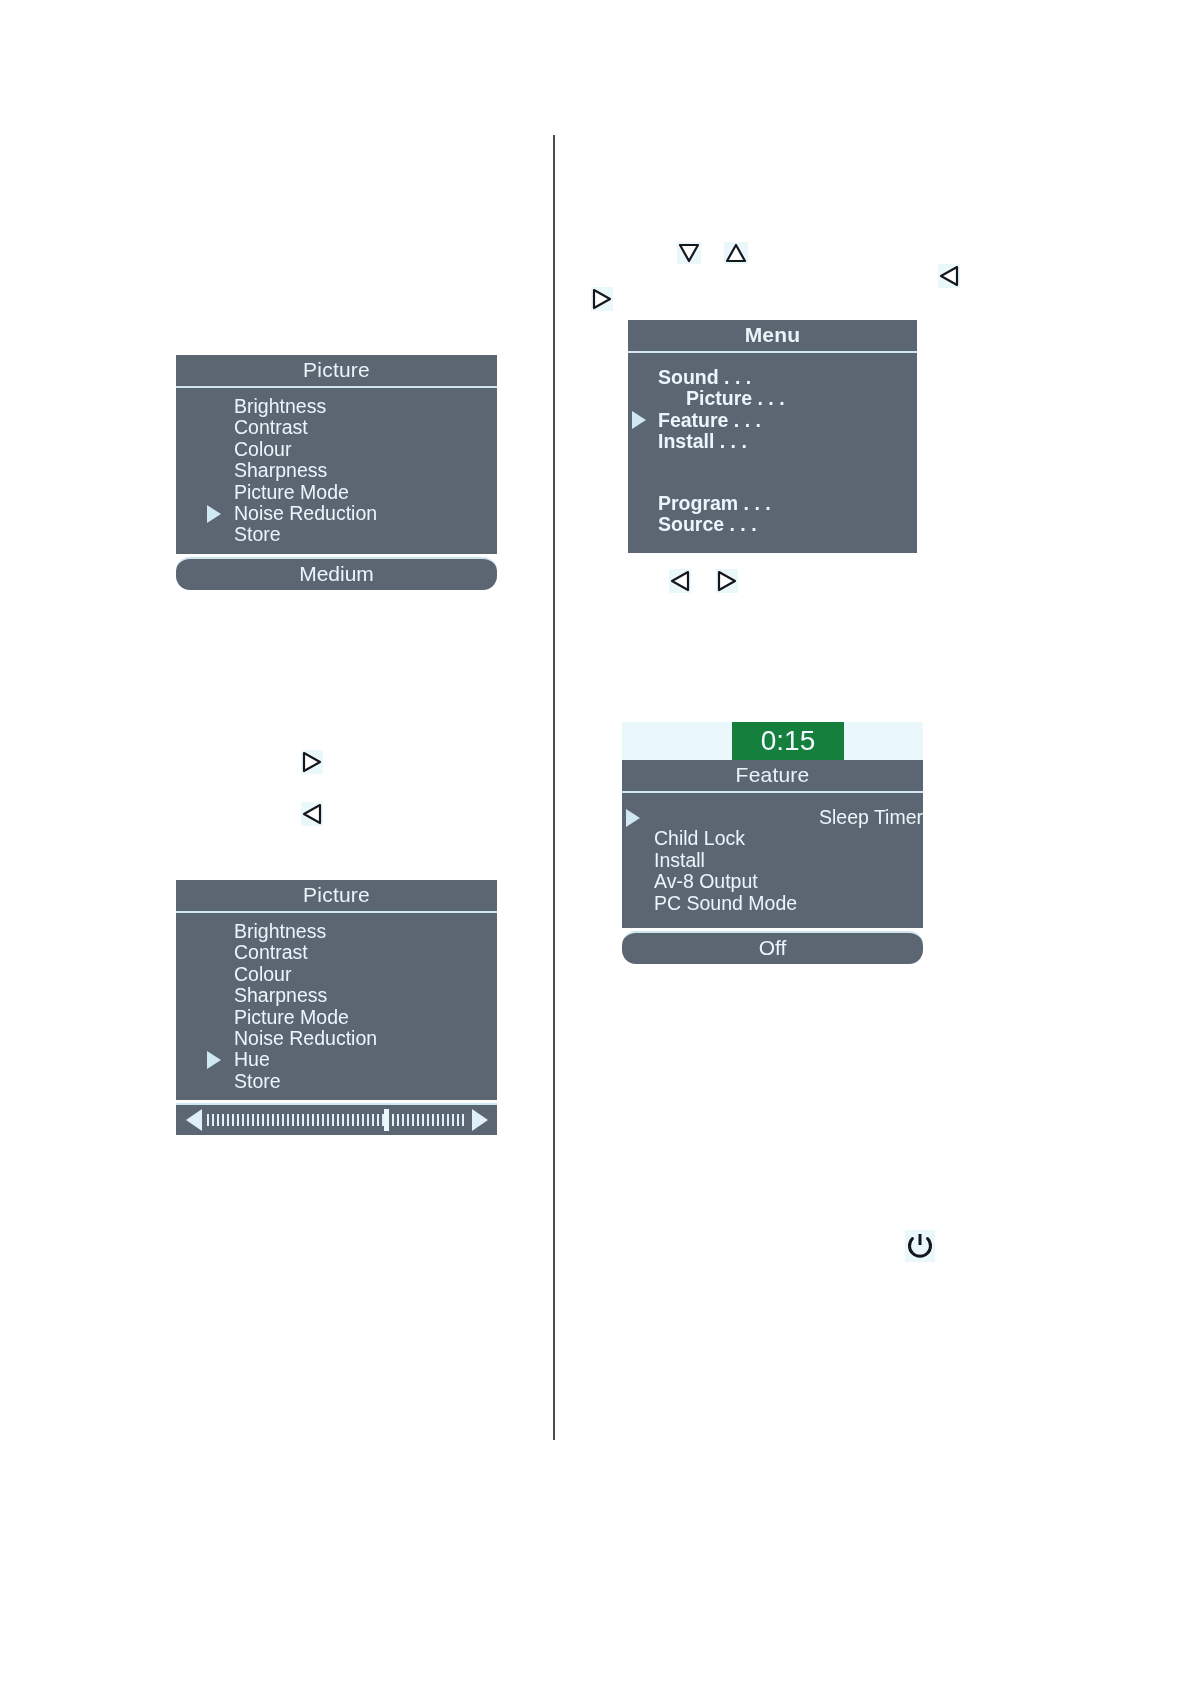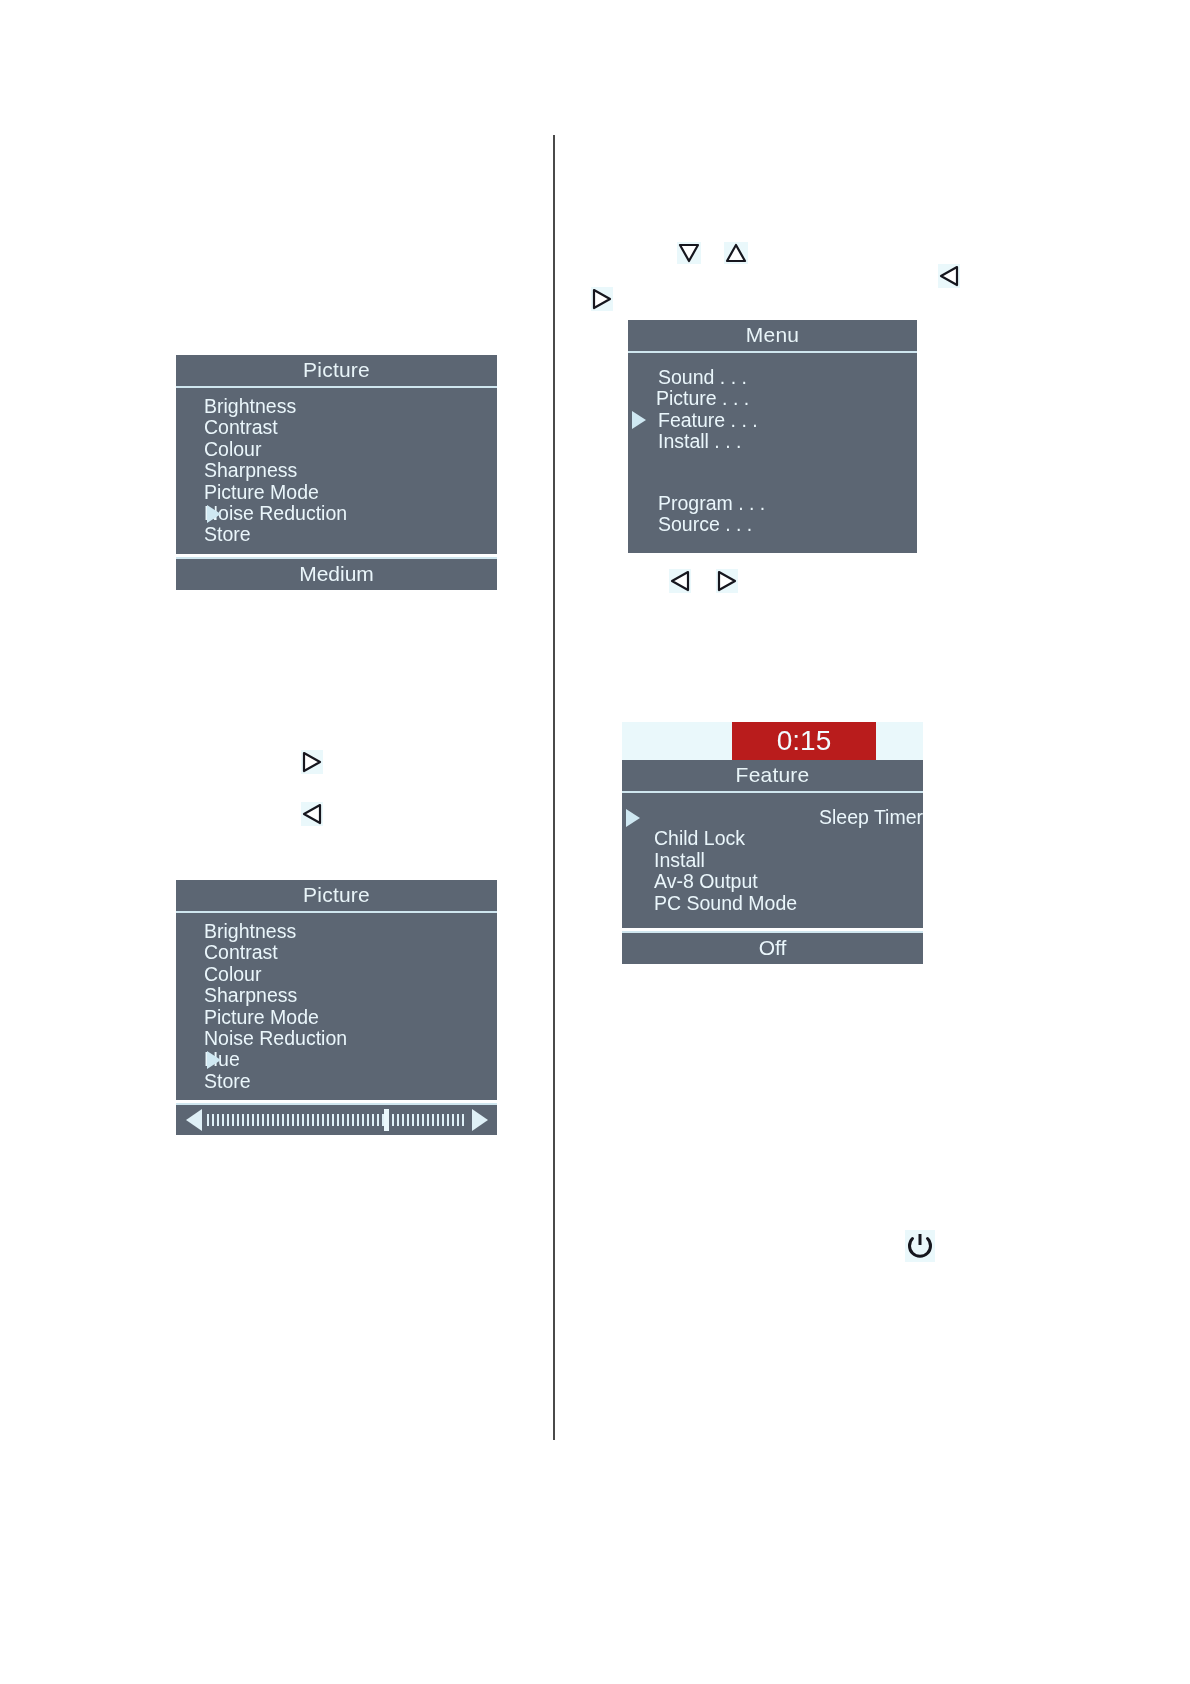--- a/index.html
+++ b/index.html
@@ -35,33 +35,34 @@
   .osd-body{
     background:#5c6673;
     position:relative;
     padding:8px 0 8px 0;
   }
   .osd-row{
     position:relative;
     color:#eaf6fb;
     font-size:19.5px;
     line-height:21.4px;
-    padding-left:28px;
+    padding-left:58px;
     height:21.4px;
     white-space:nowrap;
   }
   .osd-footer{
     background:#5c6673;
     color:#eaf6fb;
     text-align:center;
     font-size:21px;
     line-height:26px;
     padding:2px 0 3px 0;
     border-top:2px solid #cfe6ef;
     margin-top:3px;
+    border-radius:14px;
   }
   
   .caret{
     position:absolute;
     left:31px;top:50%;
     transform:translateY(-50%);
     width:0;height:0;
     border-top:9px solid transparent;
     border-bottom:9px solid transparent;
     border-left:14px solid #cfe8f2;
@@ -106,22 +107,22 @@
 
   
   .timer-strip{
     background:#eaf8fb;
     height:38px;
     position:relative;
   }
   .timer-badge{
     position:absolute;
     left:110px;top:0;
-    width:144px;height:38px;
-    background:#b91c1c;
+    width:112px;height:38px;
+    background:#15803d;
     color:#f2fbff;
     font-size:28px;
     line-height:38px;
     text-align:center;
   }
 
   
   .tri{position:absolute;background:#eaf8fb;}
   .tri svg{display:block;}
 
@@ -230,21 +231,21 @@
     <svg width="22" height="24" viewBox="0 0 22 24">
       <polygon points="19,3 3,12 19,21" fill="#ffffff" stroke="#16161e" stroke-width="2.2" stroke-linejoin="round"></polygon>
     </svg>
   </div>
   <div class="tri" style="left:591px;top:287px;width:22px;height:24px;">
     <svg width="22" height="24" viewBox="0 0 22 24">
       <polygon points="3,3 19,12 3,21" fill="#ffffff" stroke="#16161e" stroke-width="2.2" stroke-linejoin="round"></polygon>
     </svg>
   </div>
 
-  <div class="osd" style="left:628px;top:320px;width:289px;">
+  <div class="osd" style="left:628px;top:320px;width:289px;font-weight:bold;">
     <div class="osd-title">Menu</div>
     <div class="osd-body" style="padding:14px 0 18px 0;">
       <div class="osd-row" style="padding-left:30px;">
         <span>Sound . . .</span>
       </div>
       <div class="osd-row" style="">
         <span>Picture . . .</span>
       </div>
       <div class="osd-row" style="padding-left:30px;">
         <span class="caret" style="left:4px;"></span>

